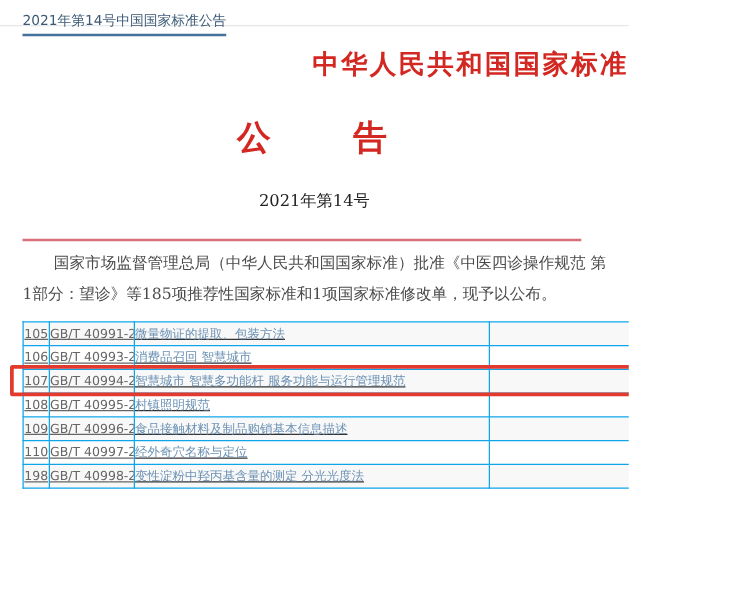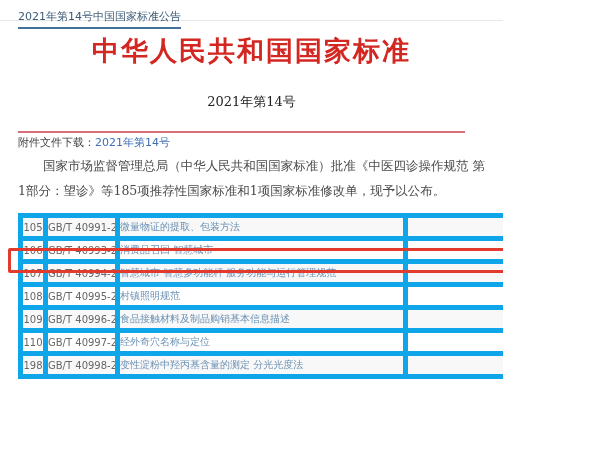--- a/index.html
+++ b/index.html
@@ -23,23 +23,23 @@
     color:#3c5a77;
     padding-bottom:3px;
     border-bottom:2px solid #44719b;
     margin-bottom:-1px;
     min-width:160px;
     cursor:default;
   }
   
   .masthead-title{
     margin:13px 0 0 0;
-    text-align:center;
-    font-family:"DejaVu Serif","Liberation Serif",serif;
-    font-size:27px;
+    text-align:right;
+    font-family:"DejaVu Serif","Liberation Serif",serif;
+    font-size:21px;
     line-height:34px;
     font-weight:bold;
     color:#d32722;
     letter-spacing:2px;
   }
   .masthead-subtitle{
     margin-top:26px;
     text-align:center;
     font-family:"DejaVu Serif","Liberation Serif",serif;
     font-size:27px;
@@ -105,26 +105,27 @@
     margin:10px 8px 0 18px;
     width:574px;
   }
   table.standards{
     border-collapse:collapse;
     width:574px;
     table-layout:fixed;
     font-size:10px;
   }
   table.standards td{
-    border:5px solid #0ea5e9;
+    border:1px solid #0ea5e9;
     height:18px;
     padding:0;
     overflow:hidden;
     white-space:nowrap;
     vertical-align:middle;
+    text-decoration:underline;
   }
   table.standards tr:nth-child(odd) td{background:#f8f8f8;}
   td.td-no{width:20px;text-align:center;color:#666;}
   td.td-std{width:67px;padding-left:6px;color:#666;}
   td.td-name{width:283px;padding-left:6px;}
   td.td-name span{color:#6b91b4;cursor:pointer;text-align:right;}
   td.td-empty{width:157px;}
   td.td-date{width:47px;padding-left:4px;color:#8c8c8c;font-size:9.5px;}
   .highlight-box{
     position:absolute;
@@ -142,28 +143,26 @@
 <body>
 
 <div class="page">
 
   <div class="tabbar">
     <span class="tab">2021年第14号中国国家标准公告</span>
   </div>
 
   <div class="masthead-title">中华人民共和国国家标准</div>
 
+  <div class="masthead-subtitle">公　　告</div>
 
   <div class="issue-no">2021年第14号</div>
 
   <div class="red-divider"></div>
 
-  <div class="attach-row">
-    <span>附件文件下载：</span><span class="attach-link">2021年第14号</span>
-  </div>
 
 
   <div class="notice-body">国家市场监督管理总局（中华人民共和国国家标准）批准《中医四诊操作规范 第1部分：望诊》等185项推荐性国家标准和1项国家标准修改单，现予以公布。</div>
 
 
   <div class="table-wrap">
     <table class="standards">
       <tbody>
           <tr>
             <td class="td-no">105</td>

